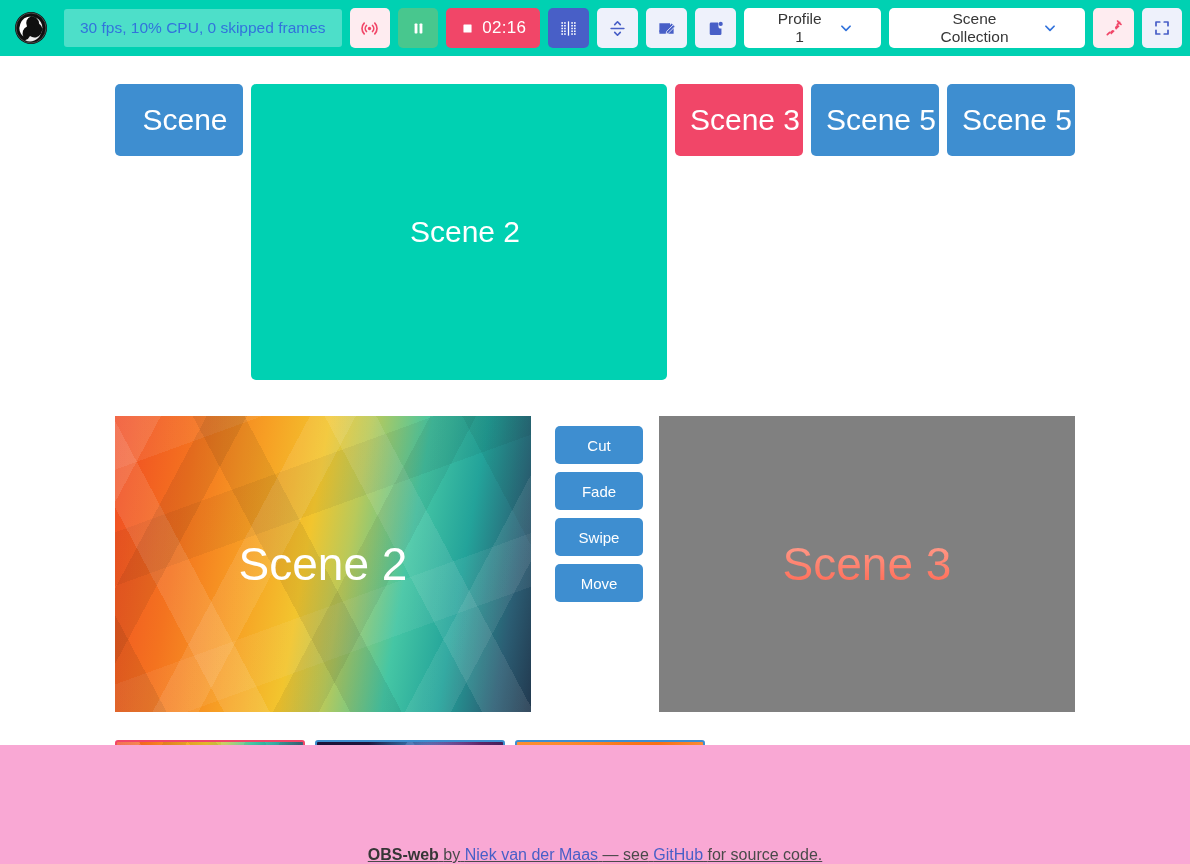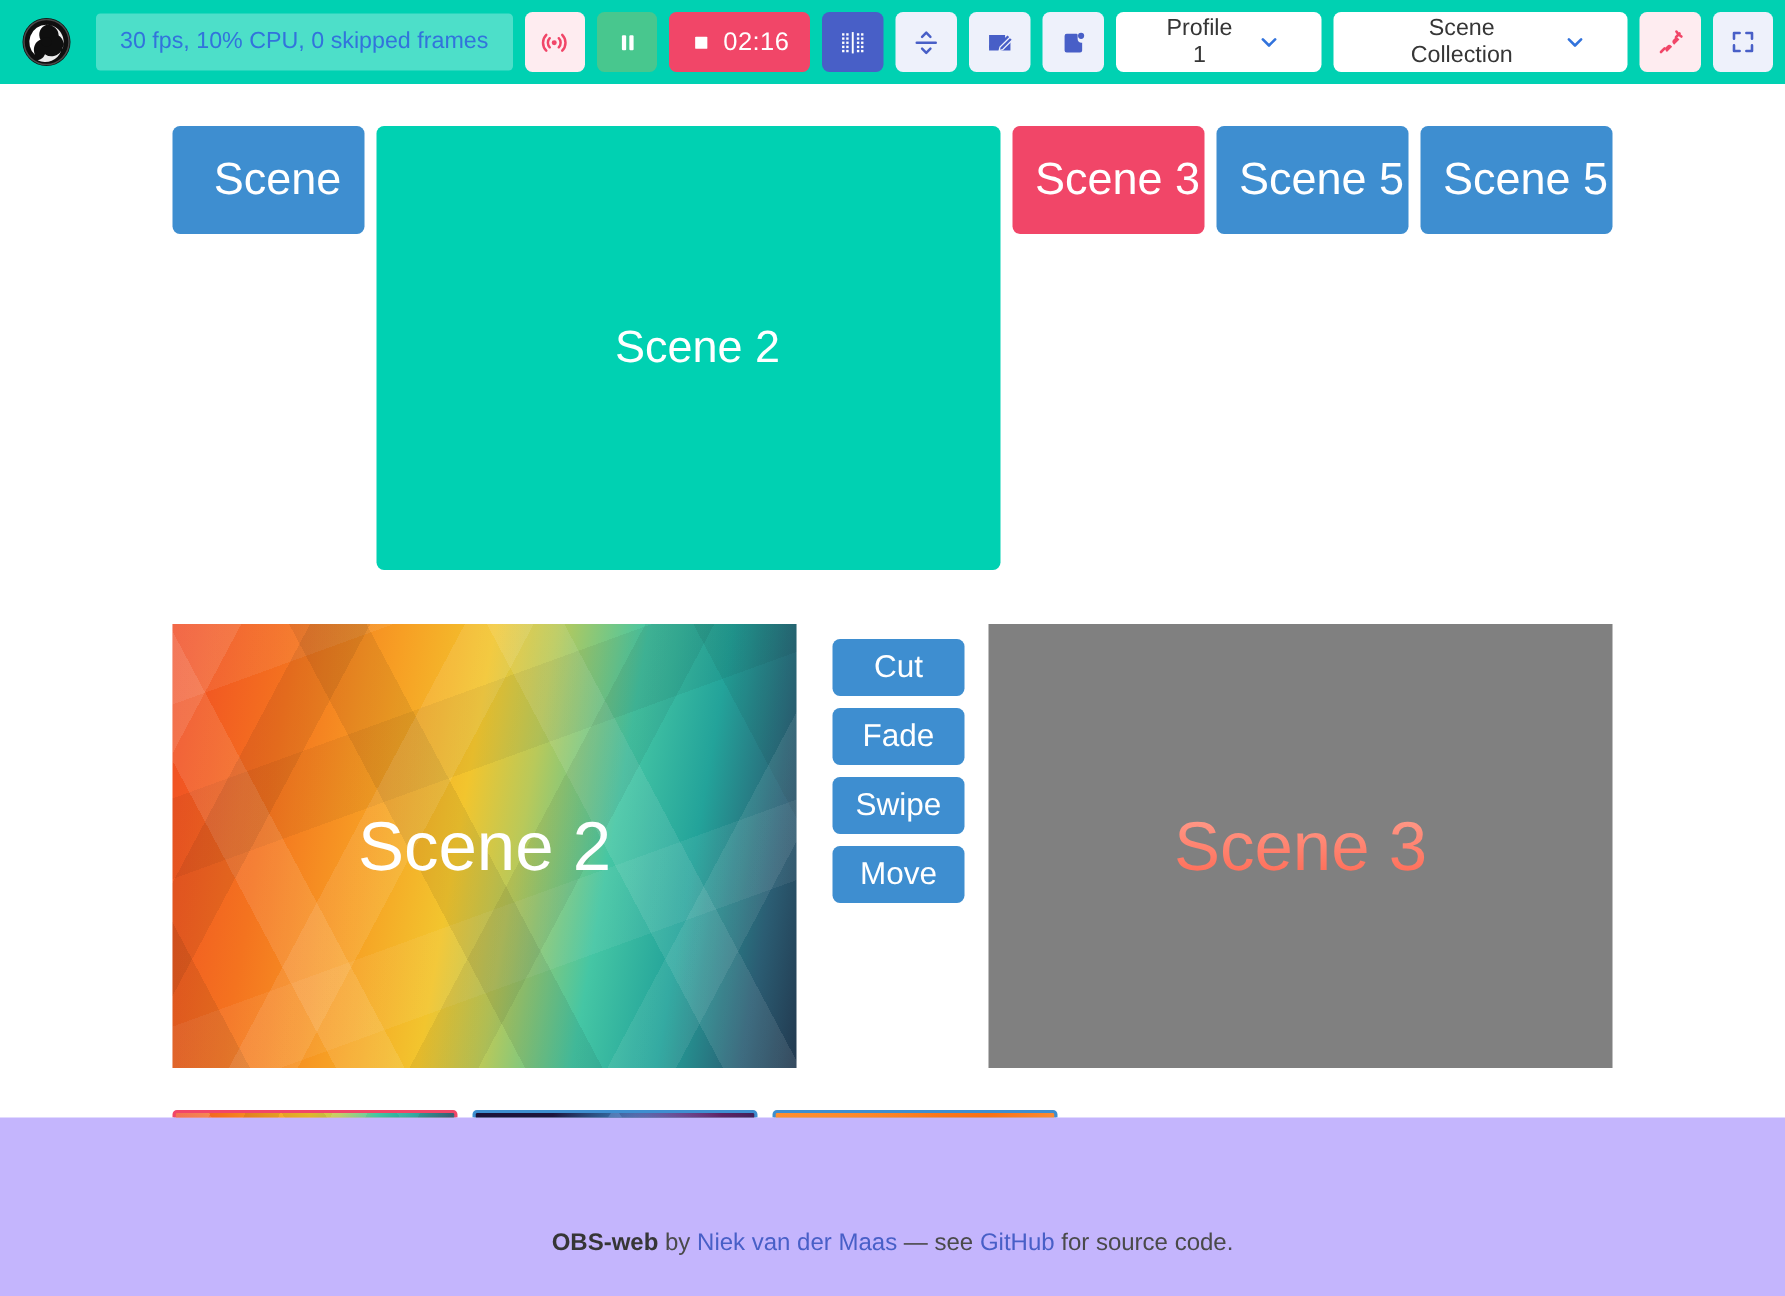--- a/index.html
+++ b/index.html
@@ -126,21 +126,21 @@
     width: 128px;
     flex: 0 0 128px;
     display: flex; flex-direction: column;
     gap: 8px;
     padding: 10px 16px 0 24px;
   }
   .trans-btn {
     height: 38px;
     border: none; border-radius: 5px;
     background: #3e8ed0; color: #fff;
-    font-size: 21px;
+    font-size: 15px;
     font-family: "Liberation Sans", sans-serif;
     cursor: pointer;
   }
 
   
   .sources { display: flex; gap: 10px; margin-top: 28px; }
   .source {
     width: 190px;
     border: 2px solid #3e8ed0;
     border-radius: 3px;
@@ -206,27 +206,28 @@
     left: 62%; top: 34%;
     width: 22%; height: 7%;
     border-radius: 50%;
     background: #1e1a12;
     z-index: 2;
   }
 
   
   .footer {
     flex: 0 0 119px;
-    background: #c4b5fd;
+    background: #f9a8d4;
     display: flex;
-    align-items: center;
+    align-items: flex-end;
     justify-content: center;
     padding-top: 48px;
     font-size: 16px;
     color: #4a4a4a;
+    text-decoration: underline;
   }
   .footer b { color: #363636; }
   .footer a { color: #485fc7; text-decoration: none; }
   svg { display: block; }
 </style>
 </head>
 <body>
 
 <div class="toolbar">
 

